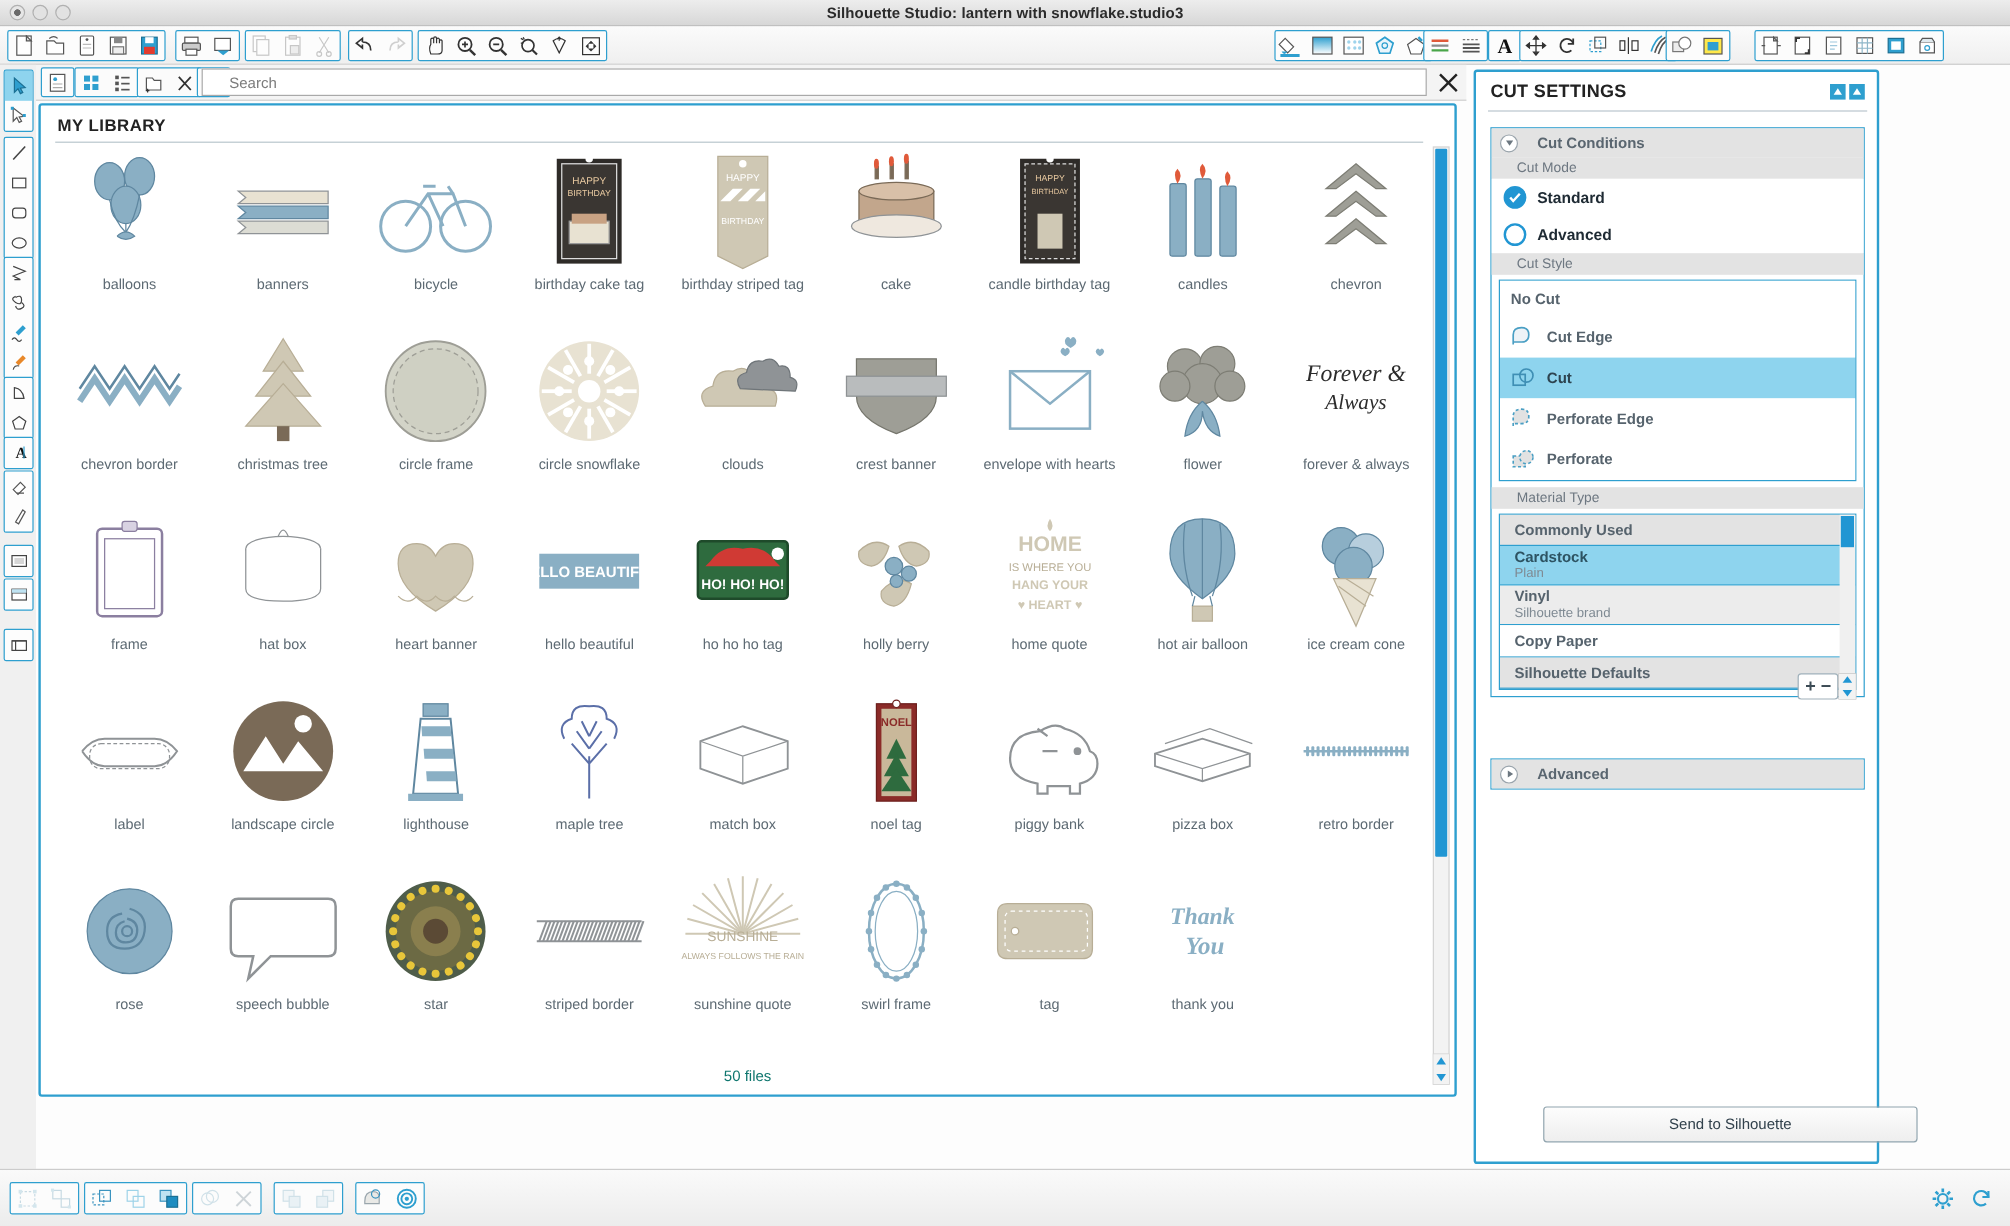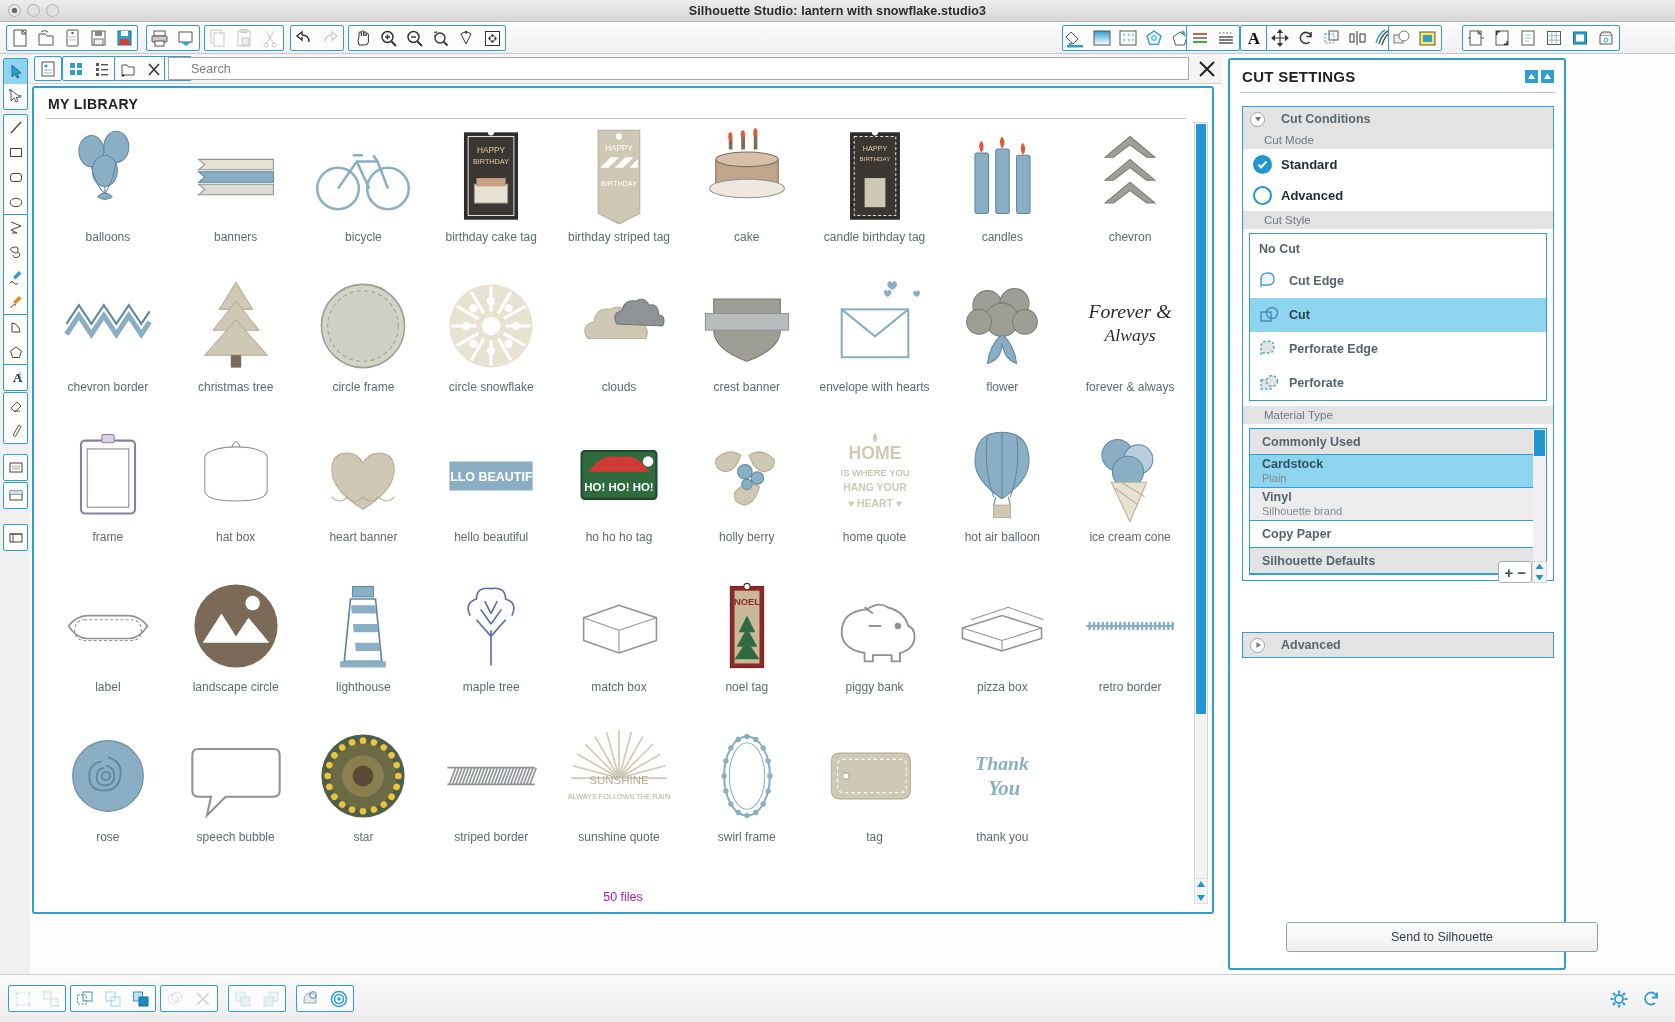--- a/index.html
+++ b/index.html
@@ -82,21 +82,21 @@
     display:grid; grid-template-columns:repeat(9, 1fr); grid-auto-rows:150px;
   }
   .cell { display:flex; flex-direction:column; align-items:center; justify-content:flex-start; cursor:default; }
   .thumb { width:104px; height:104px; display:flex; align-items:center; justify-content:center; }
   .cap {
     margin-top:2px; font-size:12px; color:#5d6a73; text-align:center;
     line-height:14px; max-width:118px;
   }
   .filecount {
     position:absolute; left:0; right:0; bottom:8px; text-align:center;
-    font-size:12.5px; color:#a21caf;
+    font-size:12.5px; color:#0f766e;
   }
 
   
   .libscroll { position:absolute; right:4px; top:34px; width:14px; height:782px; background:#f3f3f3; border:1px solid #d4d4d4; }
   .libthumb { position:absolute; left:1px; top:1px; width:10px; height:590px; background:#2196d3; border-radius:1px; }
   .scrollarrows { position:absolute; right:4px; bottom:8px; width:14px; height:26px; }
 
   
   .cutpanel {
     position:absolute; left:1228px; top:58px; width:338px; height:912px;

